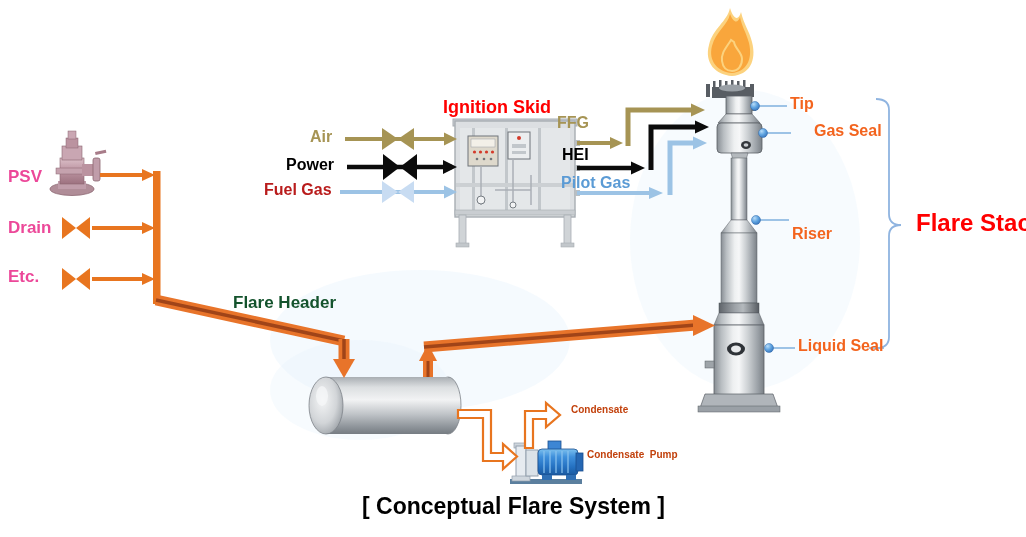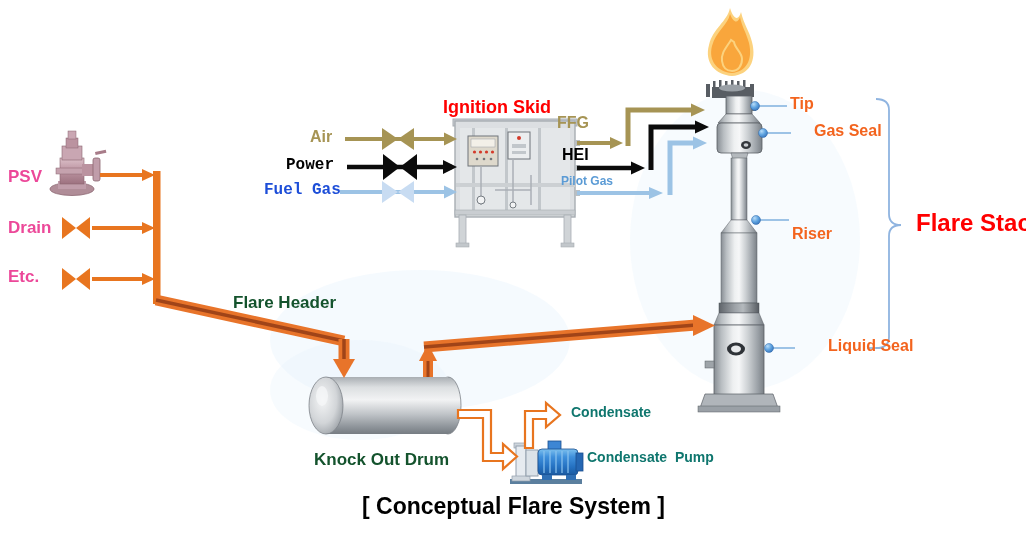--- a/index.html
+++ b/index.html
@@ -3,25 +3,25 @@
 <meta charset="utf-8">
 <style>
   html,body{margin:0;padding:0;background:#ffffff;}
   #stage{
     position:relative;width:1026px;height:537px;background:#ffffff;
     font-family:"Liberation Sans","DejaVu Sans",sans-serif;overflow:hidden;
   }
   .lbl{position:absolute;font-weight:bold;white-space:nowrap;line-height:1.05;}
   .src-lbl{font-size:17px;color:#ec4899;}
   .gray-lbl{font-size:17px;color:#14532d;}
-  .gray-sm{font-size:14px;color:#0f766e;}
+  .gray-sm{font-size:10px;color:#c2410c;}
   .olive{font-size:16px;color:#A69454;}
   .black-lbl{font-size:16px;color:#000000;}
-  .ltblue{font-size:16px;color:#1d4ed8;font-family:Liberation Mono, monospace;}
-  .blue-lbl{font-size:12px;color:#5B9BD5;}
+  .ltblue{font-size:16px;color:#b91c1c;}
+  .blue-lbl{font-size:16px;color:#5B9BD5;}
   .red-lbl{font-size:18px;color:#FF0000;}
   .orange-lbl{font-size:16px;color:#F3641E;}
   .stack-title{font-size:24px;color:#FF0000;}
   .main-title{font-size:23px;color:#000000;text-align:center;}
   .pre{white-space:pre;}
   svg{position:absolute;left:0;top:0;}
 </style>
 </head>
 <body>
 
@@ -301,31 +301,30 @@
   </svg>
 
   <div class="lbl src-lbl" style="left:8px;top:168px;">PSV</div>
   <div class="lbl src-lbl" style="left:8px;top:219px;">Drain</div>
   <div class="lbl src-lbl" style="left:8px;top:268px;">Etc.</div>
 
   <div class="lbl gray-lbl" style="left:233px;top:294px;">Flare Header</div>
 
   <div class="lbl red-lbl" style="left:443px;top:88px;margin-top:10px;">Ignition Skid</div>
   <div class="lbl olive" style="left:310px;top:129px;text-align:center;">Air</div>
-  <div class="lbl black-lbl" style="left:286px;top:157px;font-family:Liberation Mono, monospace;">Power</div>
+  <div class="lbl black-lbl" style="left:286px;top:157px;">Power</div>
   <div class="lbl ltblue" style="left:264px;top:182px;">Fuel Gas</div>
 
   <div class="lbl olive" style="left:557px;top:115px;">FFG</div>
   <div class="lbl black-lbl" style="left:562px;top:147px;">HEI</div>
   <div class="lbl blue-lbl" style="left:561px;top:175px;">Pilot Gas</div>
 
   <div class="lbl orange-lbl" style="left:790px;top:96px;">Tip</div>
   <div class="lbl orange-lbl" style="left:814px;top:123px;">Gas Seal</div>
   <div class="lbl orange-lbl" style="left:792px;top:202px;margin-top:24px;">Riser</div>
-  <div class="lbl orange-lbl" style="left:798px;top:338px;margin-left:30px;">Liquid Seal</div>
+  <div class="lbl orange-lbl" style="left:798px;top:338px;">Liquid Seal</div>
   <div class="lbl stack-title" style="left:916px;top:210px;">Flare Stack</div>
 
-  <div class="lbl gray-lbl" style="left:314px;top:451px;">Knock Out Drum</div>
   <div class="lbl gray-sm" style="left:571px;top:405px;">Condensate</div>
   <div class="lbl gray-sm pre" style="left:587px;top:450px;">Condensate  Pump</div>
 
   <div class="lbl main-title" style="left:362px;top:494px;width:300px;">[ Conceptual Flare System ]</div>
 </div>
 
 </body></html>

